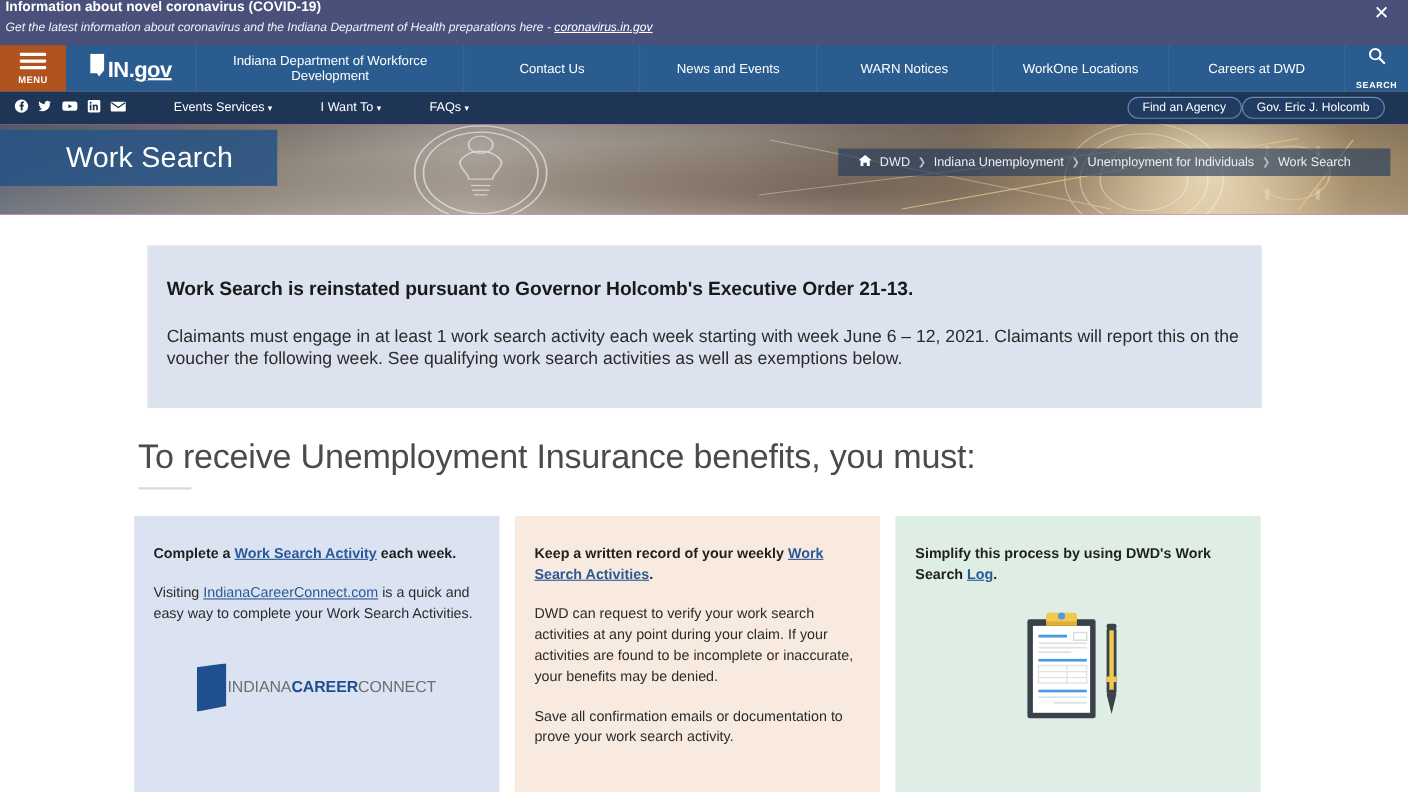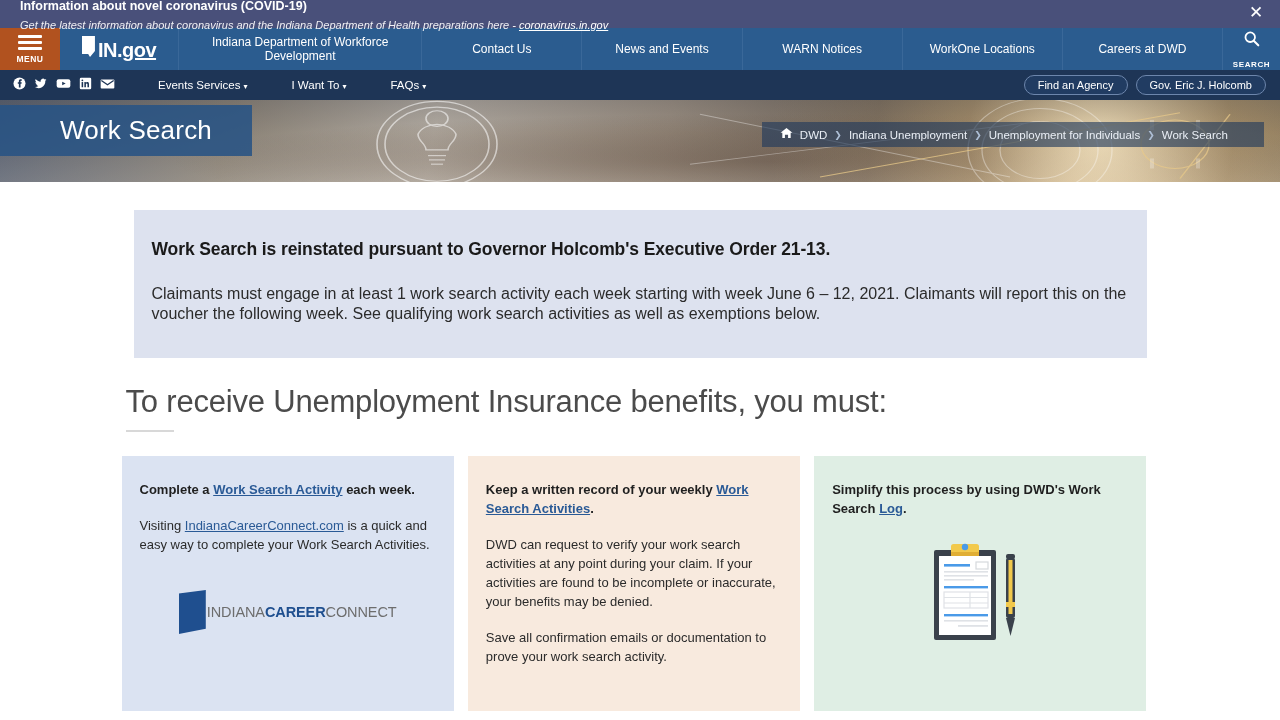--- a/index.html
+++ b/index.html
@@ -6,24 +6,24 @@
   * { margin:0; padding:0; box-sizing:border-box; }
   html, body {
     width:1280px; height:720px; overflow:hidden;
     font-family:"Liberation Sans", sans-serif;
     background:#ffffff;
   }
 
   
   .covid-bar{
     position:relative;
-    height:28px;
+    height:41px;
     background:#49507a;
     color:#ffffff;
-    padding:0 20px;
+    padding:0 5px;
   }
   .covid-title{
     font-size:12.5px; font-weight:bold; line-height:12px;
     padding-top:0px; letter-spacing:0px;
   }
   .covid-sub{
     font-size:11px; font-style:italic; line-height:14px; padding-top:6px;
     color:#f0f0f4;
   }
   .covid-sub a{ color:#ffffff; text-decoration:underline; }
@@ -88,21 +88,21 @@
   }
   .social span{
     width:22px; text-align:center; color:#fff; font-size:12px; cursor:pointer;
     font-family:"DejaVu Sans", sans-serif;
   }
   .subnav-links{ display:flex; align-items:center; gap:0; margin-left:10px;}
   .subnav-link{
     color:#ffffff; font-size:11.5px; padding:0 22px; cursor:pointer;
   }
   .caret{ font-size:8px; margin-left:3px; font-family:"DejaVu Sans", sans-serif;}
-  .subnav-right{ margin-left:auto; display:flex; gap:8px; padding-right:14px;justify-content:flex-end;}
+  .subnav-right{ margin-left:auto; display:flex; padding-right:21px;justify-content:flex-end;}
   .pill{
     border:1px solid #6d86ac; border-radius:11px; color:#fff;
     font-size:11px; padding:3px 13px; cursor:pointer; background:#213c62;
     white-space:nowrap;
   }
 
   
   .hero{
     position:relative; height:82px; overflow:hidden;
     background:#a21caf;

